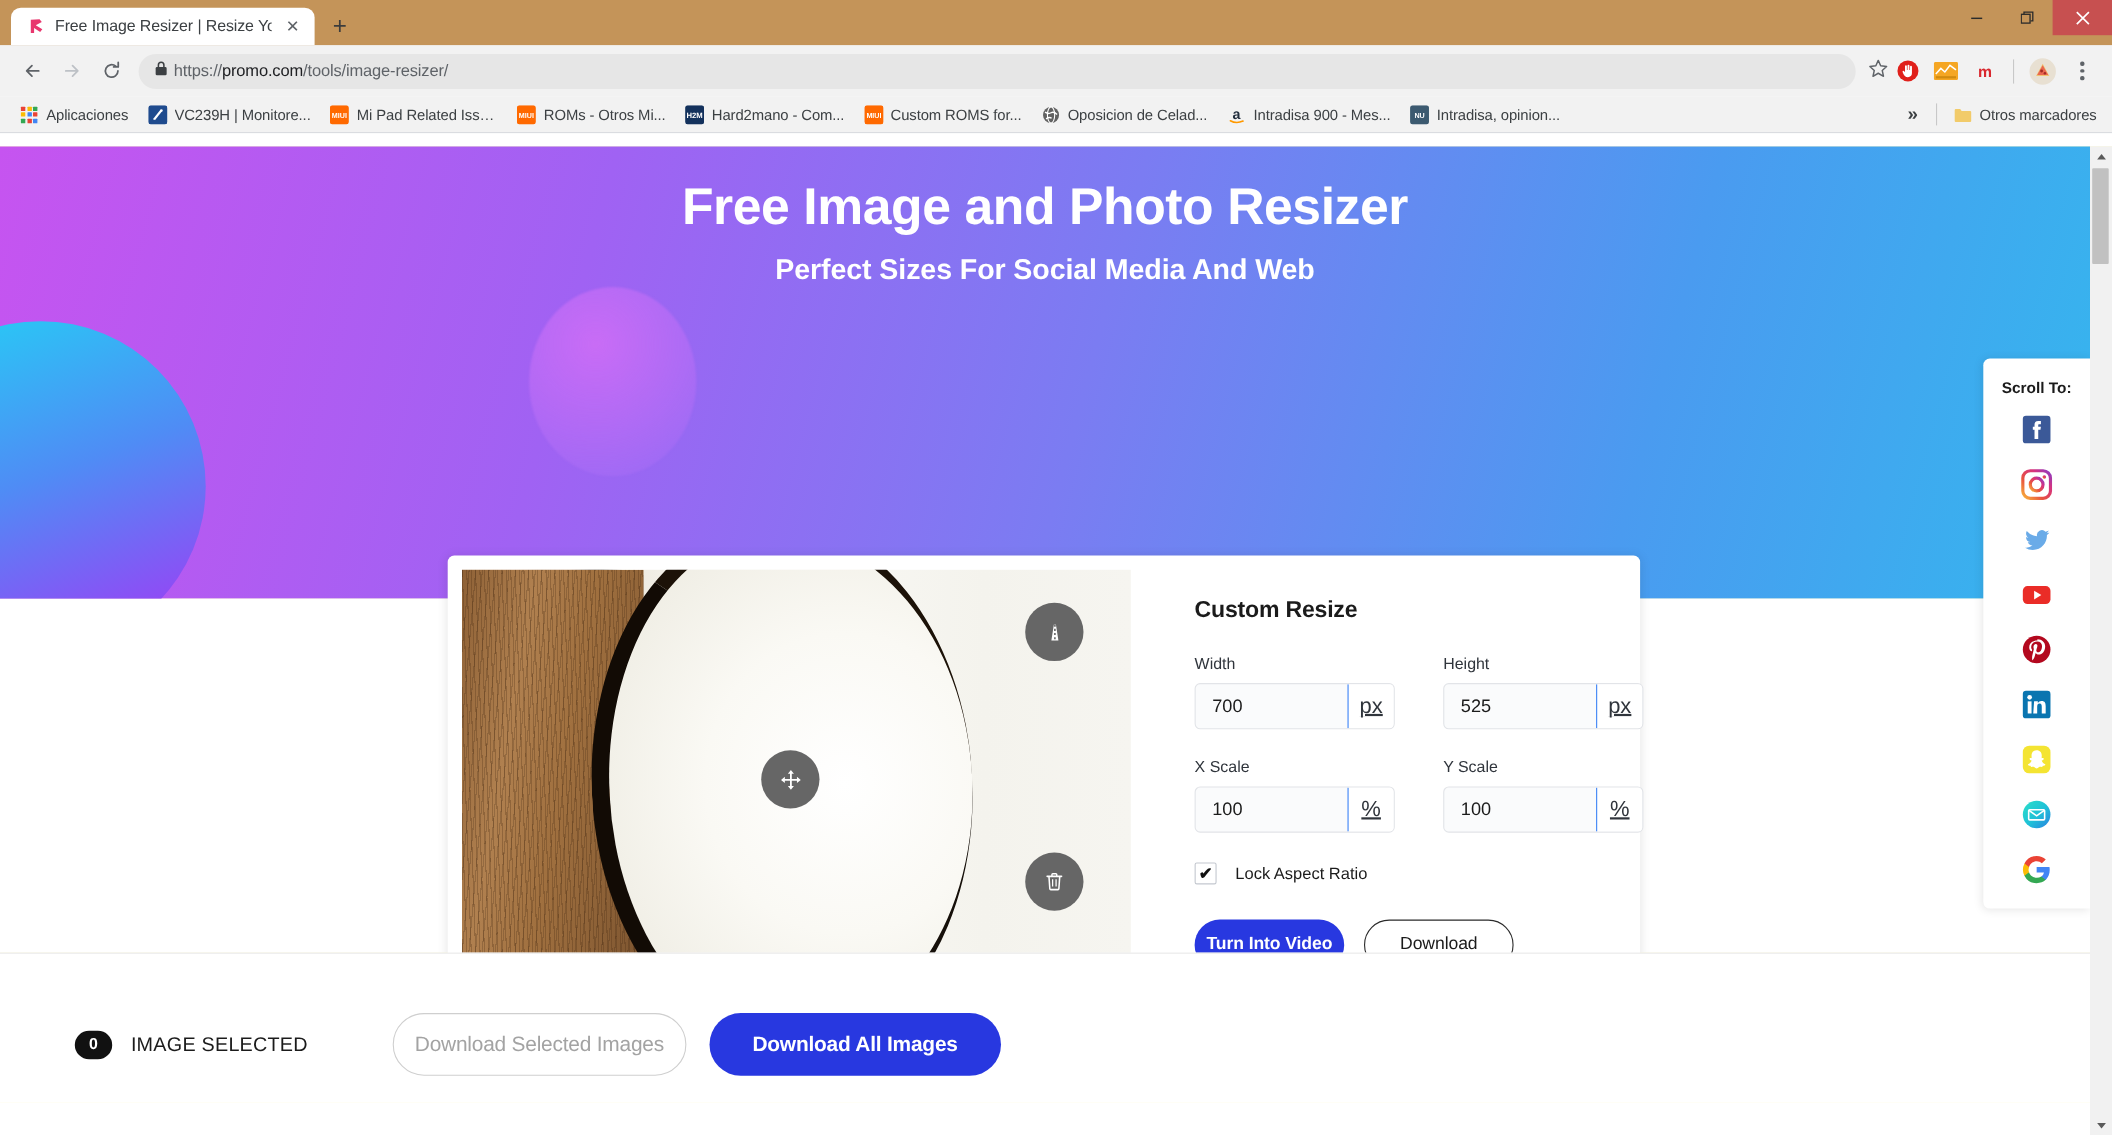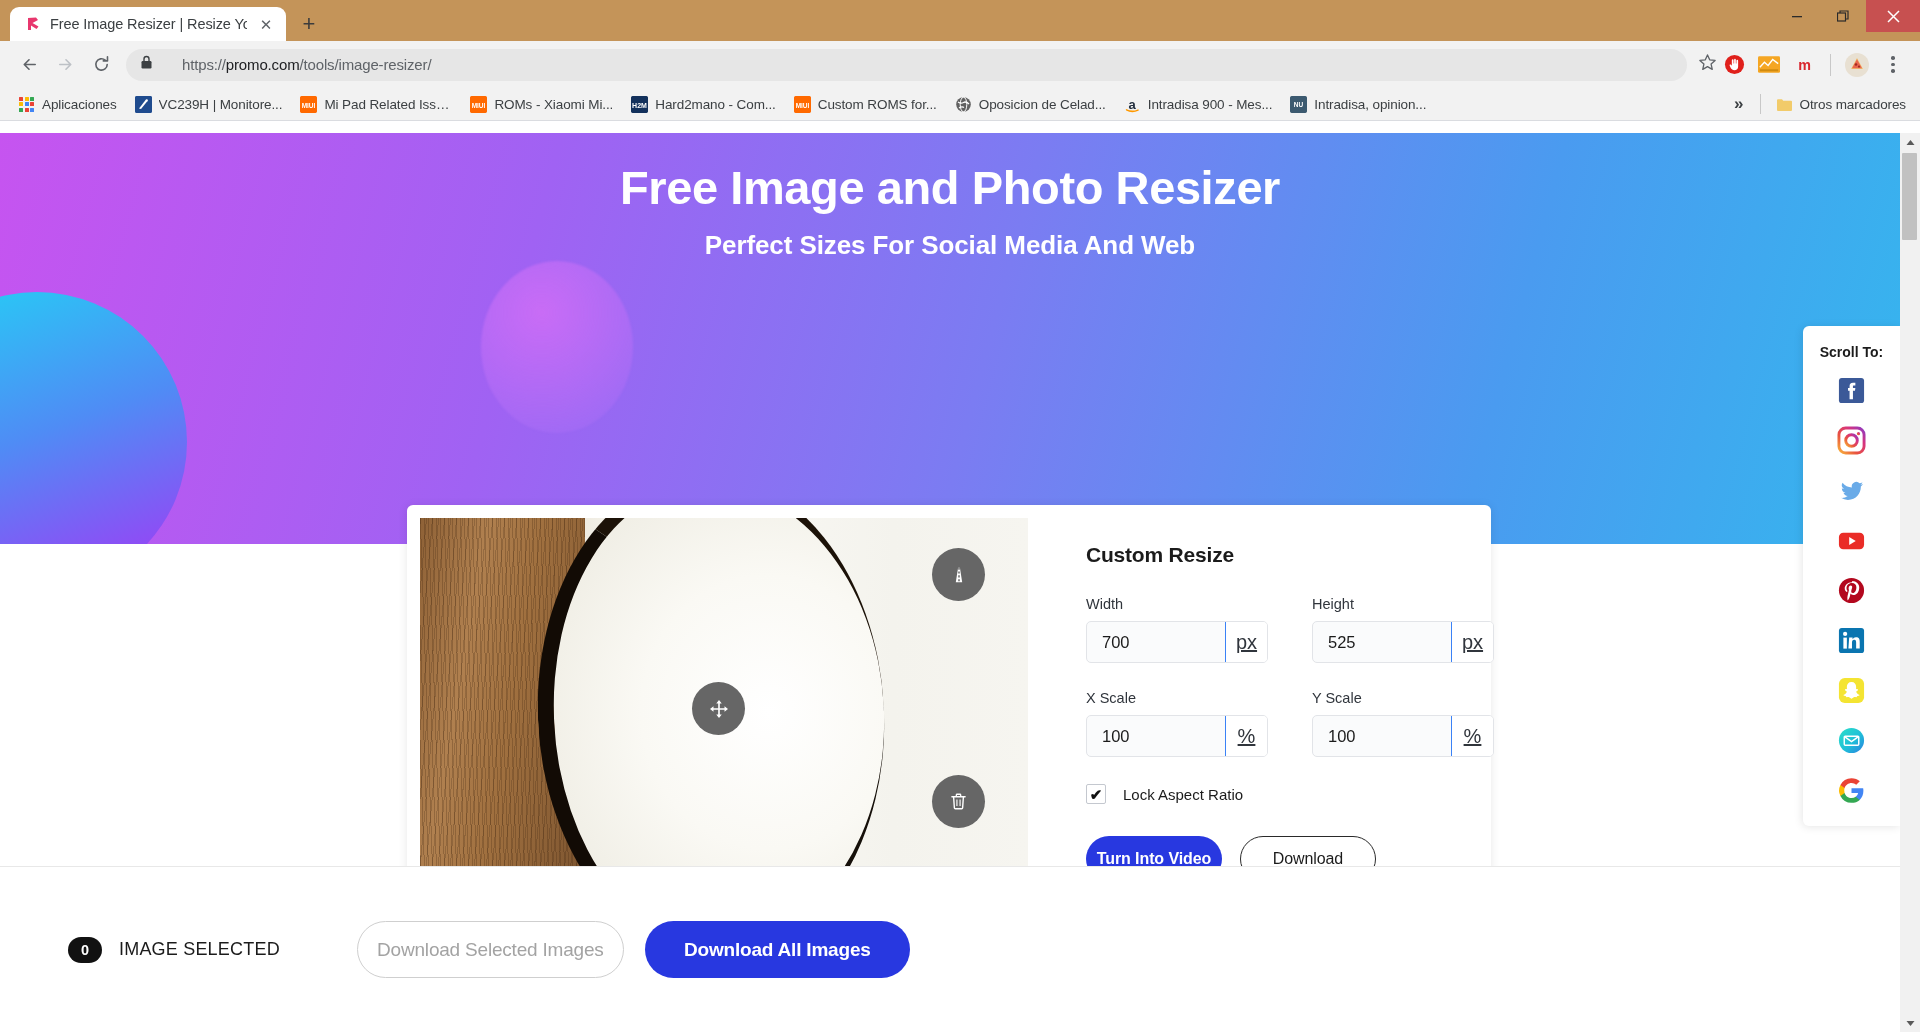--- a/index.html
+++ b/index.html
@@ -57,21 +57,21 @@
   }
   .navbtn {
     width: 34px; height: 34px; border-radius: 50%;
     display: flex; align-items: center; justify-content: center;
     color: #5f6368; flex: 0 0 34px;
   }
   .navbtn.disabled { color: #bdc1c6; }
   .omnibox {
     flex: 1; height: 32px; background: #e6e6e6; border-radius: 16px;
     display: flex; align-items: center; padding: 0 14px; margin: 0 9px 0 6px;
-    gap: 29px; min-width: 0;
+    gap: 5px; min-width: 0;
   }
   .omnibox-url {
     font-size: 15px; color: #202124; white-space: nowrap;
     overflow: hidden; flex: 1; letter-spacing: -0.15px;
   }
   .omnibox-url .dim { color: #5f6368; }
   .star { color: #5f6368; flex: 0 0 auto; }
   .ext-icons { display: flex; align-items: center; gap: 5px; }
   .ext {
     width: 30px; height: 30px; display: flex;
@@ -458,21 +458,21 @@
       <span class="bm-label">Mi Pad Related Issu...</span>
     </div>
 
     <div class="bm">
       <span class="bm-icon" style="background:#ff6900">
         <svg width="17" height="17" viewBox="0 0 17 17">
             <rect width="17" height="17" rx="2" fill="#ff6900"></rect>
             <text x="8.5" y="11.5" font-family="Liberation Sans, sans-serif" font-size="6.5" font-weight="bold" fill="#fff" text-anchor="middle">MIUI</text>
           </svg>
       </span>
-      <span class="bm-label">ROMs - Xiaomi Mi...</span>
+      <span class="bm-label">ROMs - Otros Mi...</span>
     </div>
 
     <div class="bm">
       <span class="bm-icon" style="background:#13315c">
         <svg width="17" height="17" viewBox="0 0 17 17">
             <rect width="17" height="17" rx="2" fill="#13315c"></rect>
             <text x="8.5" y="11.5" font-family="Liberation Sans, sans-serif" font-size="7" font-weight="bold" fill="#fff" text-anchor="middle">H2M</text>
           </svg>
       </span>
       <span class="bm-label">Hard2mano - Com...</span>

